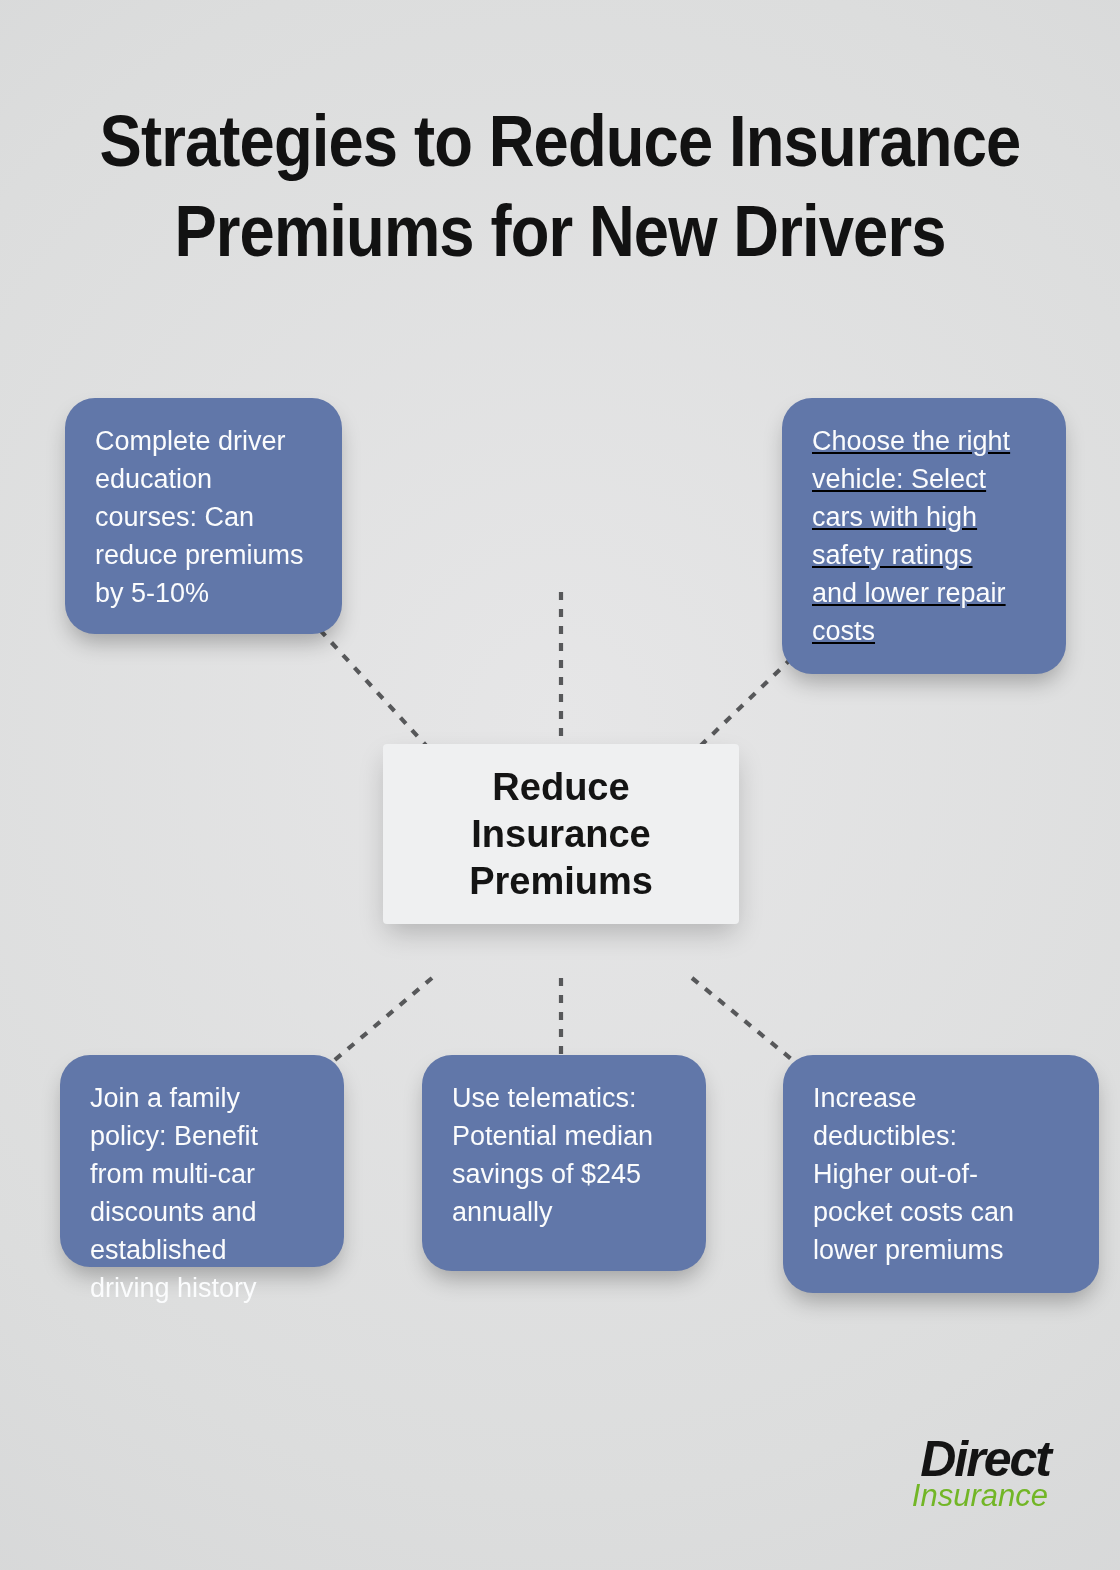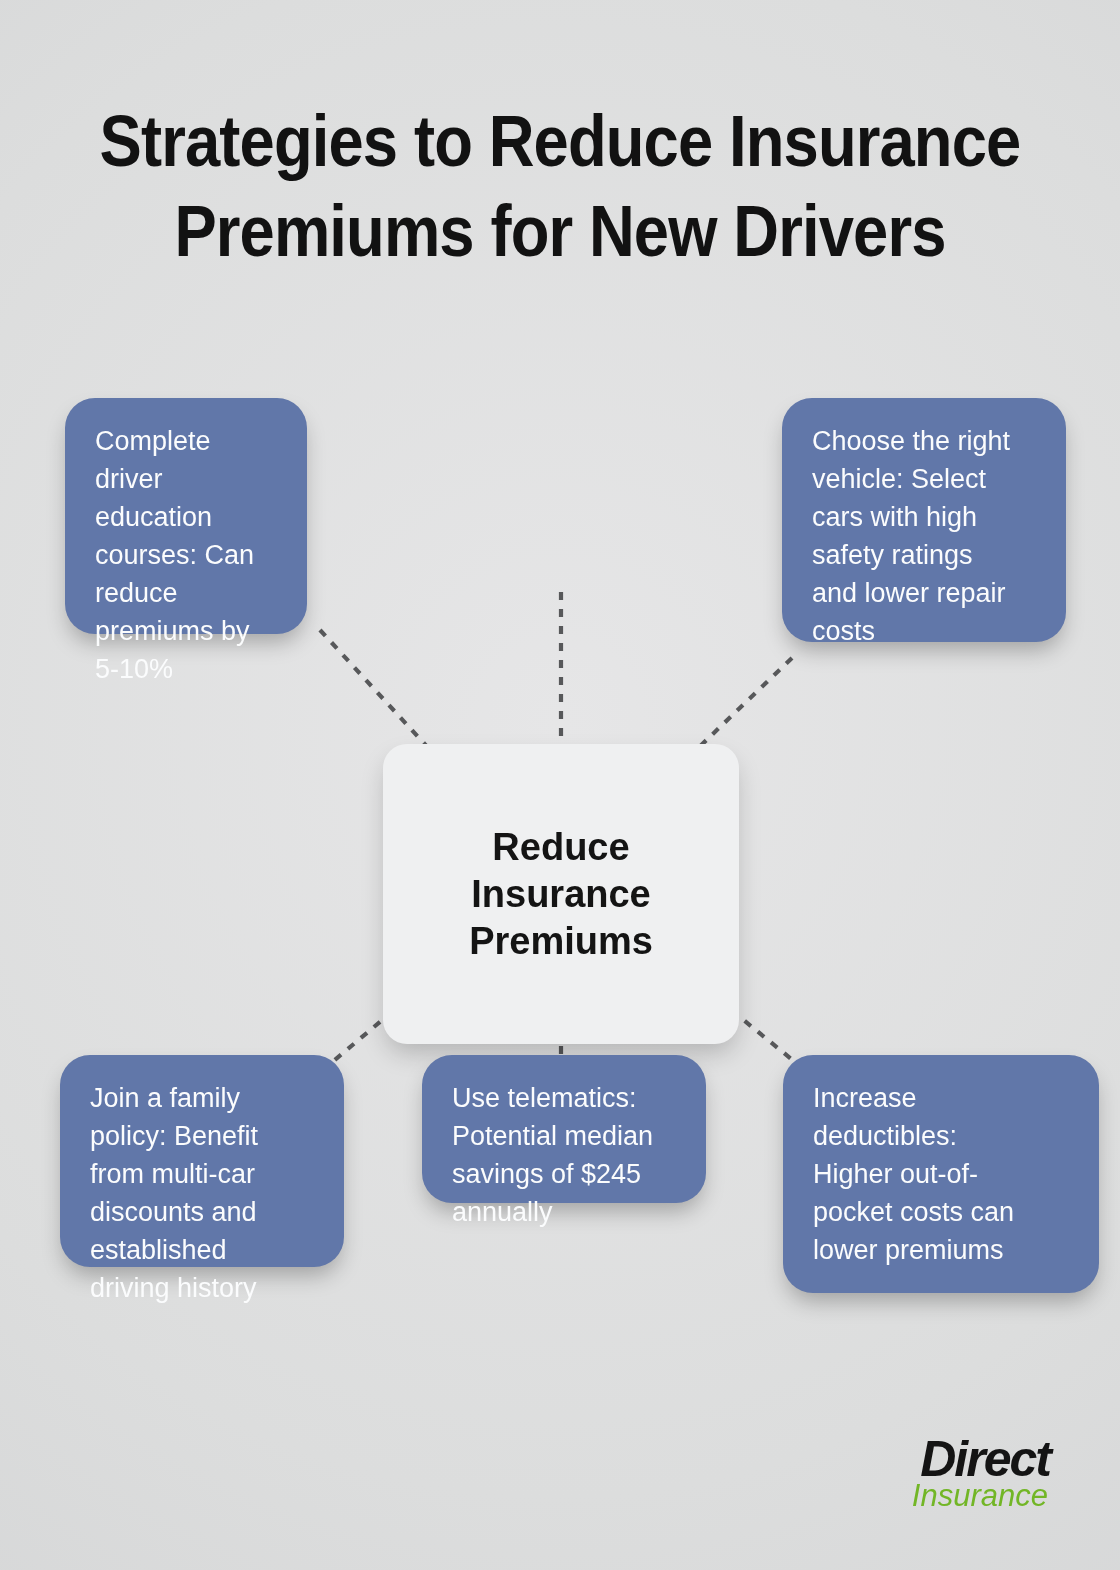--- a/index.html
+++ b/index.html
@@ -56,23 +56,23 @@
     display:block;
     max-width:209px;
     font-size:27px;
     line-height:38px;
     font-weight:400;
     color:var(--node-text);
   }
   .center-node{
     position:absolute;
     left:383px; top:744px;
-    width:356px; height:300px;
+    width:356px; height:180px;
     background:var(--center-fill);
-    border-radius:24px;
+    border-radius:4px;
     box-shadow:0 12px 26px -4px rgba(0,0,0,0.22);
     display:flex;
     align-items:center;
     justify-content:center;
     text-align:center;
   }
   .center-label{
     font-size:38px;
     line-height:47px;
     font-weight:700;
@@ -97,25 +97,25 @@
   .logo-tagline{
     display:block;
     margin-top:-5px;
     padding-right:2px;
     font-size:31px;
     line-height:34px;
     font-weight:500;
     color:var(--logo-green);
   }
   
-  #box-driver-education{left:65px;  top:398px; width:242px; height:236px;}
+  #box-driver-education{left:65px;  top:398px; width:277px; height:236px;}
   #box-good-grades     {left:427px; top:398px; width:277px; height:200px;}
-  #box-right-vehicle   {left:782px; top:398px; width:284px; height:244px;}
+  #box-right-vehicle   {left:782px; top:398px; width:284px; height:276px;text-decoration:underline;}
   #box-family-policy   {left:60px;  top:1055px;width:284px; height:212px;}
-  #box-telematics      {left:422px; top:1055px;width:284px; height:148px;}
+  #box-telematics      {left:422px; top:1055px;width:284px; height:216px;}
   #box-deductibles     {left:783px; top:1055px;width:316px; height:238px;}
 </style>
 </head>
 <body>
 
 <div id="canvas">
 
   <h1 class="page-title">Strategies to Reduce Insurance
 Premiums for New Drivers</h1>
 

